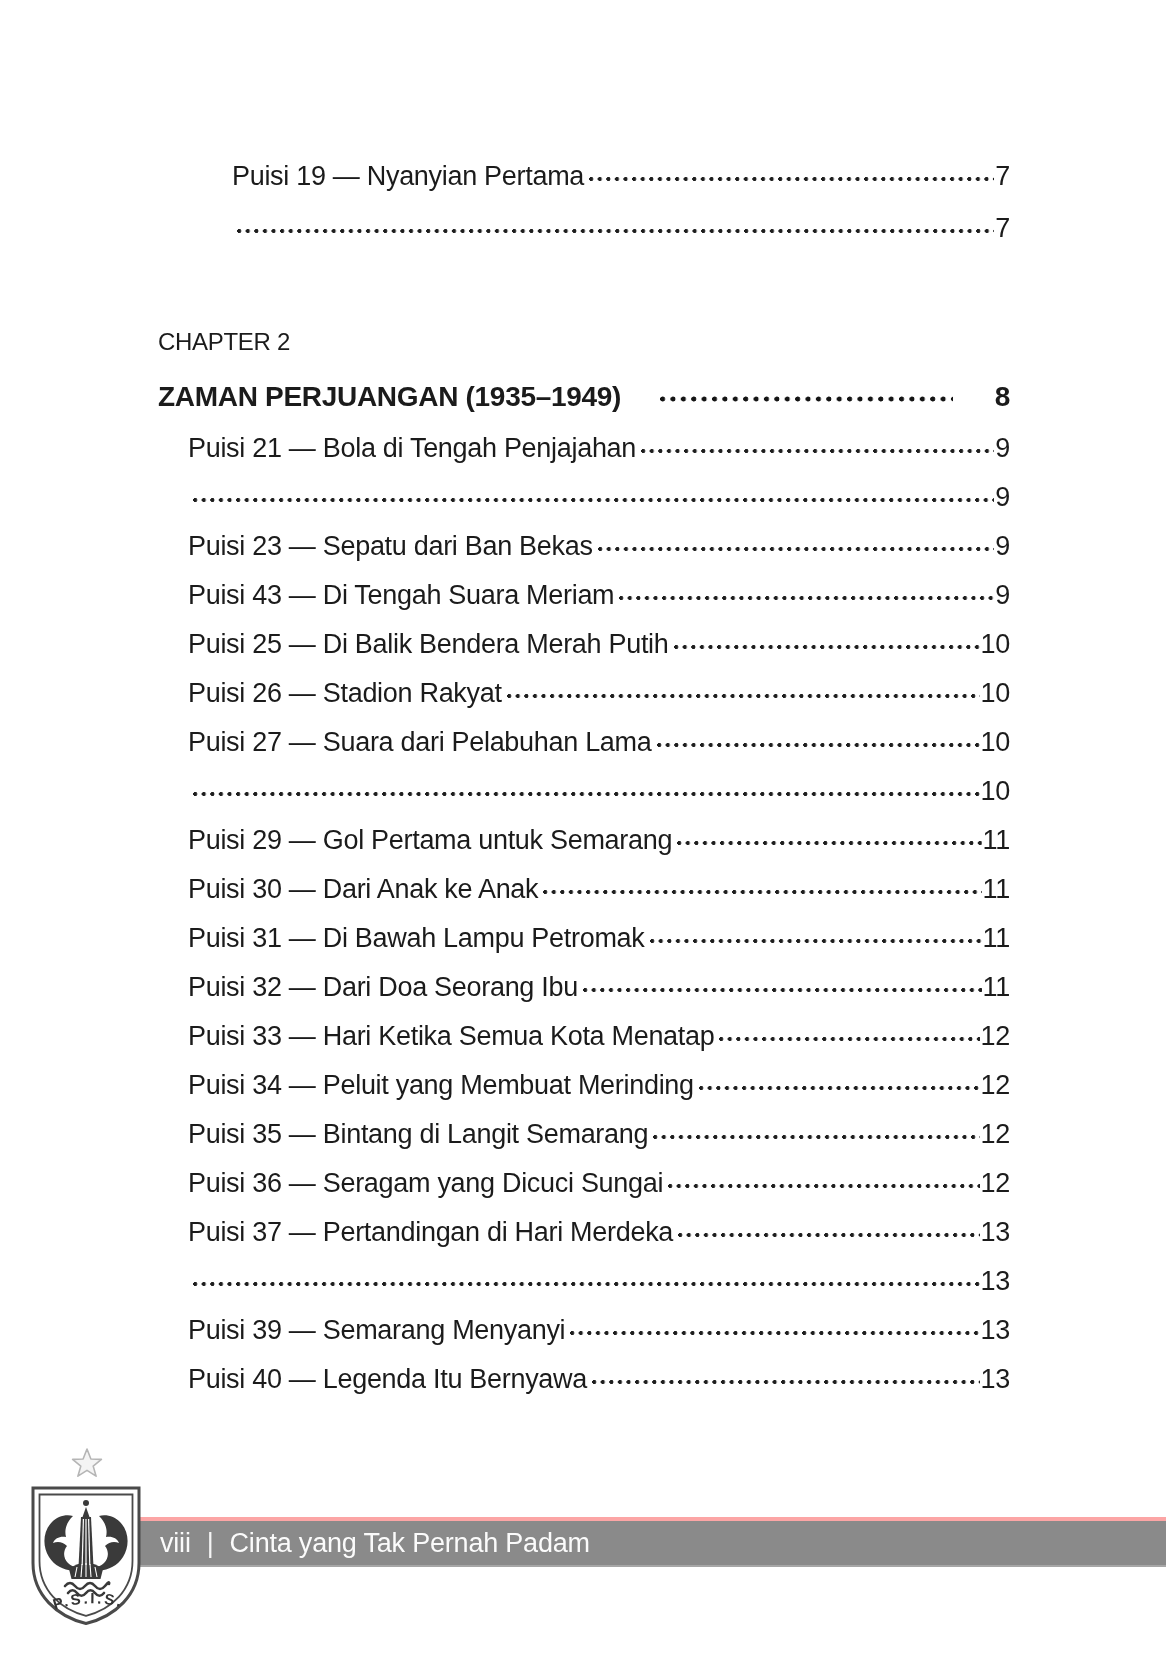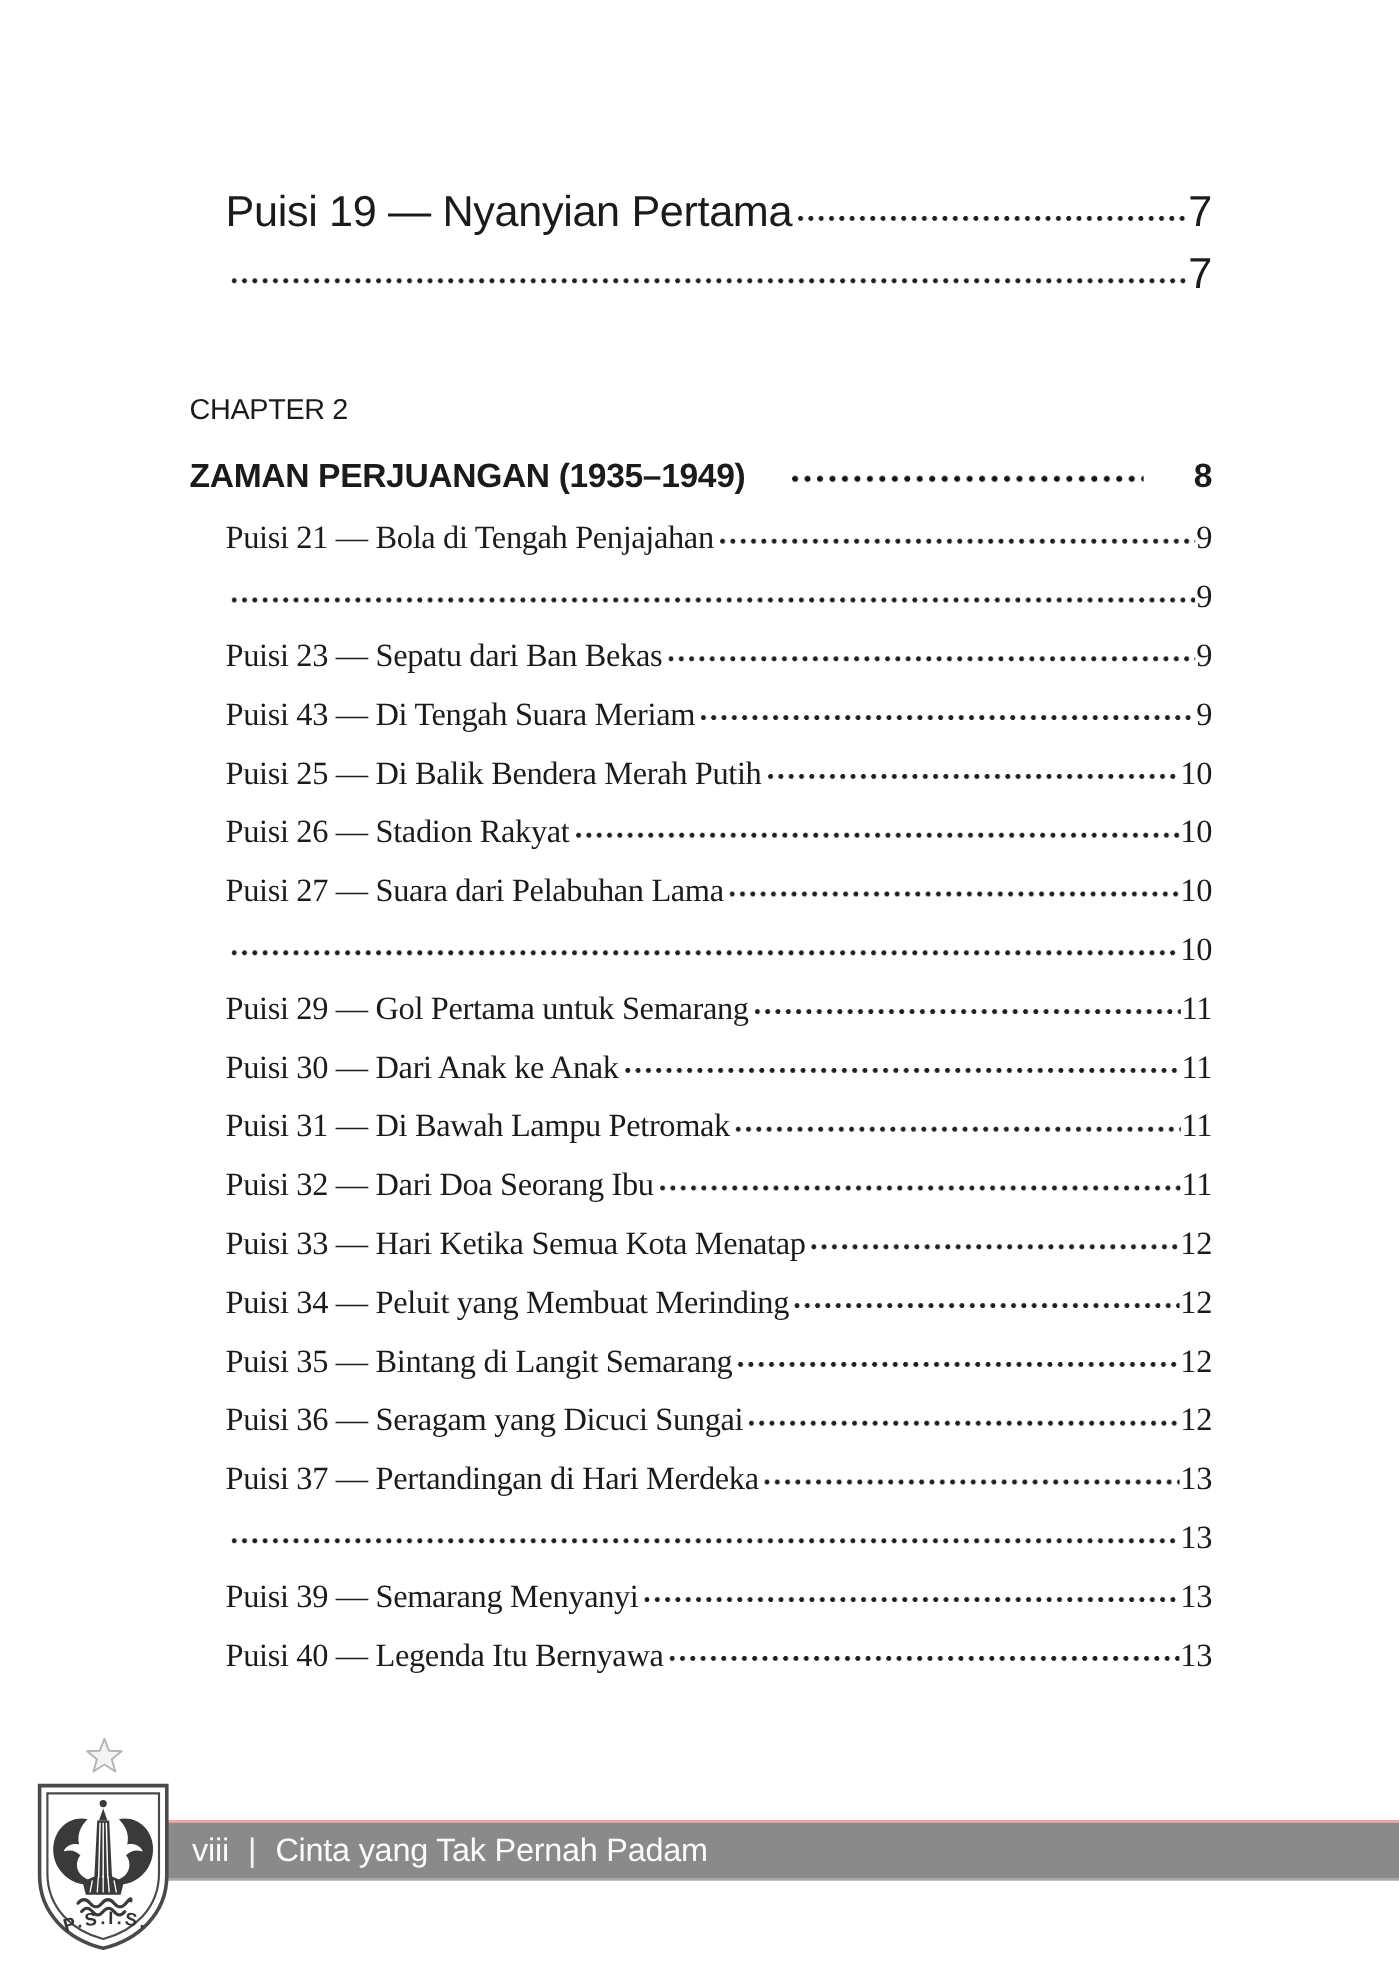--- a/index.html
+++ b/index.html
@@ -15,22 +15,22 @@
     position:absolute;
     left:158px;top:150px;
     width:852px;
   }
   .row{
     display:flex;
     align-items:baseline;
     white-space:nowrap;
     letter-spacing:-0.3px;
   }
-  .pre-rows .row{height:52px;line-height:52px;font-size:36px;}
-  .entry-rows .row{height:49px;line-height:49px;font-size:27px;font-family:Liberation Serif, serif;}
+  .pre-rows .row{height:52px;line-height:52px;font-size:27px;margin-left:44px;}
+  .entry-rows .row{height:49px;line-height:49px;font-size:27px;}
   .entry-indent{padding-left:30px;}
   .label{flex:0 0 auto;}
   .dots{
     flex:1 1 auto;
     min-width:24px;
     height:12px;
     margin:0 1px 0 5px;
     background-image:radial-gradient(circle at 2.2px 50%, #1e1e1e 1.8px, rgba(0,0,0,0) 2.3px);
     background-size:8.6px 12px;
     background-repeat:repeat-x;
@@ -57,21 +57,21 @@
   .chapter-row .pg{padding-left:6px;}
   
   .footer-bar{
     position:absolute;
     left:140px;top:1517px;
     width:1026px;height:50px;
     box-sizing:border-box;
     display:flex;align-items:center;
     gap:16px;
     padding-left:20px;
-    border-top:2px solid #fca5a5;
+    border-top:4px solid #fca5a5;
     border-bottom:2px solid #a6a6a6;
     color:#fbfbfb;
     font-size:27px;
     letter-spacing:-0.2px;
   }
   .footer-bar .divider{opacity:.95;}
   .star{position:absolute;left:71px;top:1448px;}
   .badge{position:absolute;left:29px;top:1485px;}
 </style>
 </head>

